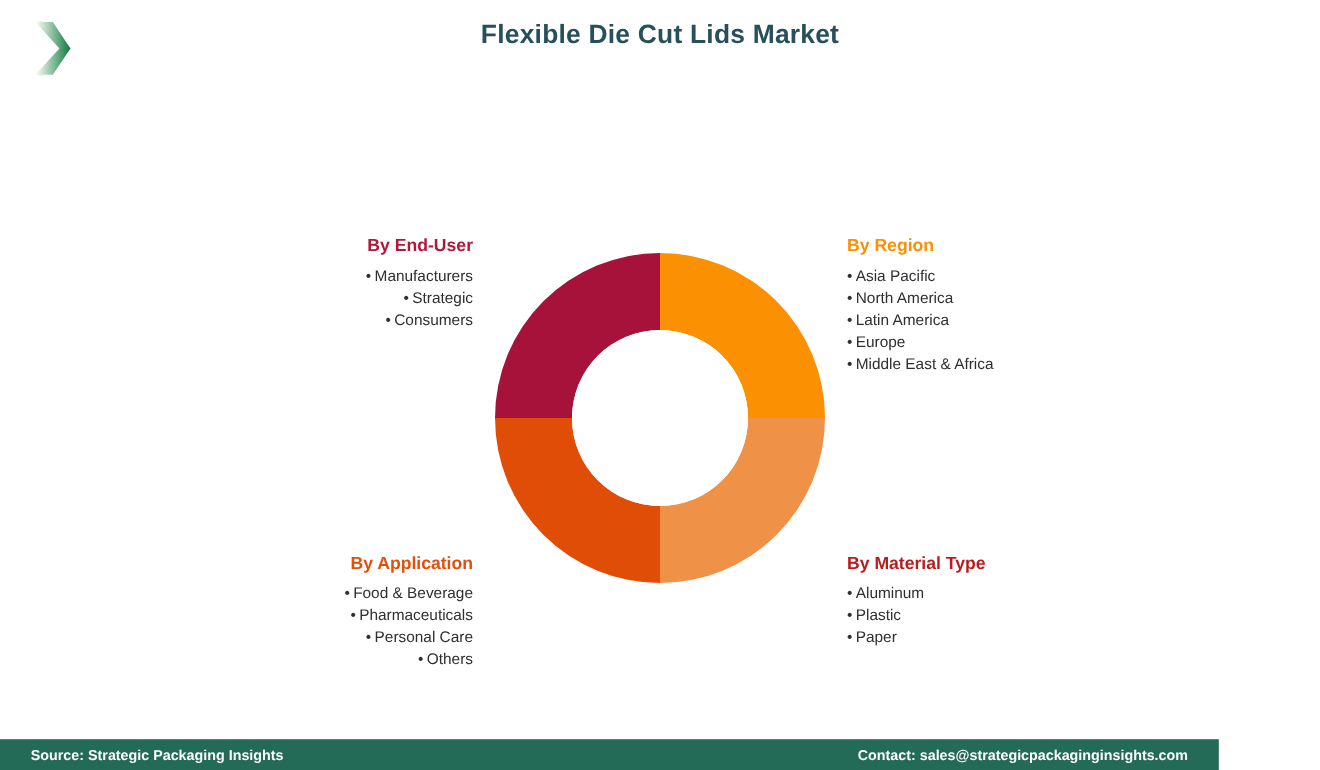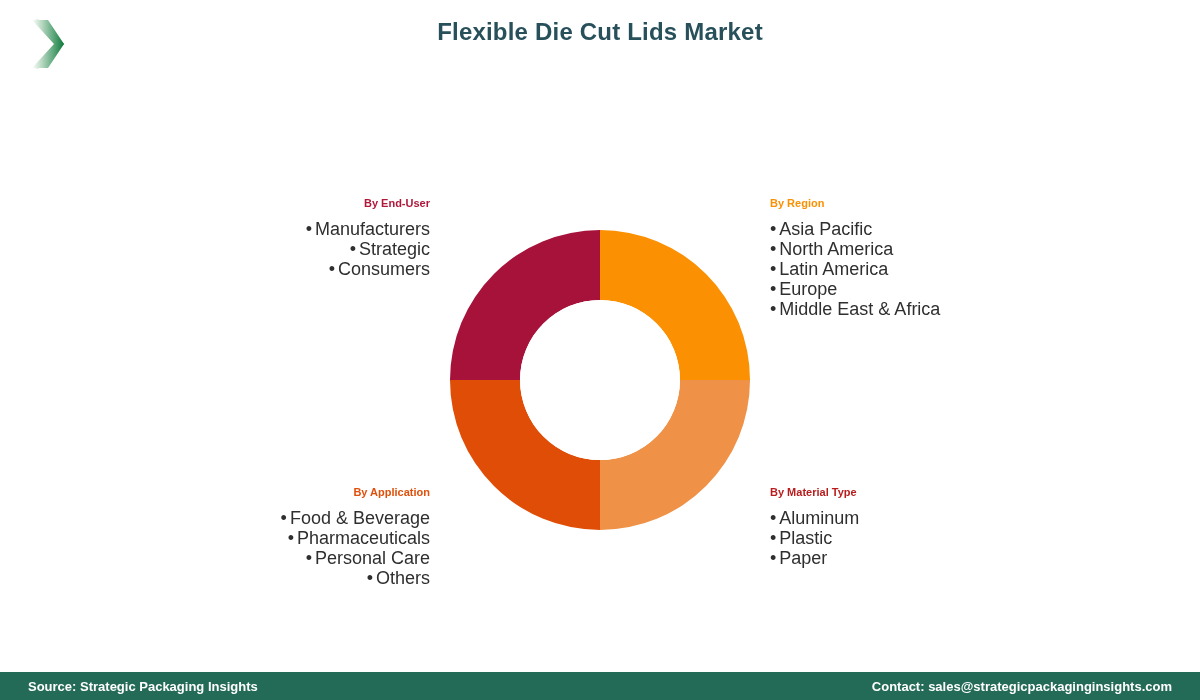--- a/index.html
+++ b/index.html
@@ -73,49 +73,50 @@
     left: 450px;
     top: 230px;
     width: 300px;
     height: 300px;
   }
   .donut-svg { display: block; }
 
   
   .cat { position: absolute; }
   .cat-title {
-    font-size: 11px;
+    font-size: 16px;
     font-weight: bold;
     line-height: 20px;
     white-space: nowrap;
     margin-bottom: 6px;
+    margin-top: 21px;
   }
   .cat-list { list-style: none; }
   .cat-list li {
-    font-size: 18px;
+    font-size: 14px;
     color: #2f2f2f;
     line-height: 20px;
     white-space: nowrap;
   }
   .cat-list li .bullet { padding-right: 3px; }
 
   .cat-right-align { text-align: right; }
   .cat-left-align  { text-align: left; }
 
   #cat-end-user     { left: 180px; top: 193px; width: 250px; }
   #cat-region       { left: 770px; top: 193px; width: 280px; }
   #cat-application  { left: 180px; top: 482px; width: 250px; }
   #cat-material     { left: 770px; top: 482px; width: 280px; }
 
   
   .footer {
     position: absolute;
     left: 0;
     bottom: 0;
-    width: 1200px;
+    width: 1108px;
     height: 28px;
     background: #246b57;
     display: flex;
     align-items: center;
     justify-content: space-between;
     padding: 0 28px;
   }
   .footer span {
     color: #ffffff;
     font-size: 13px;

